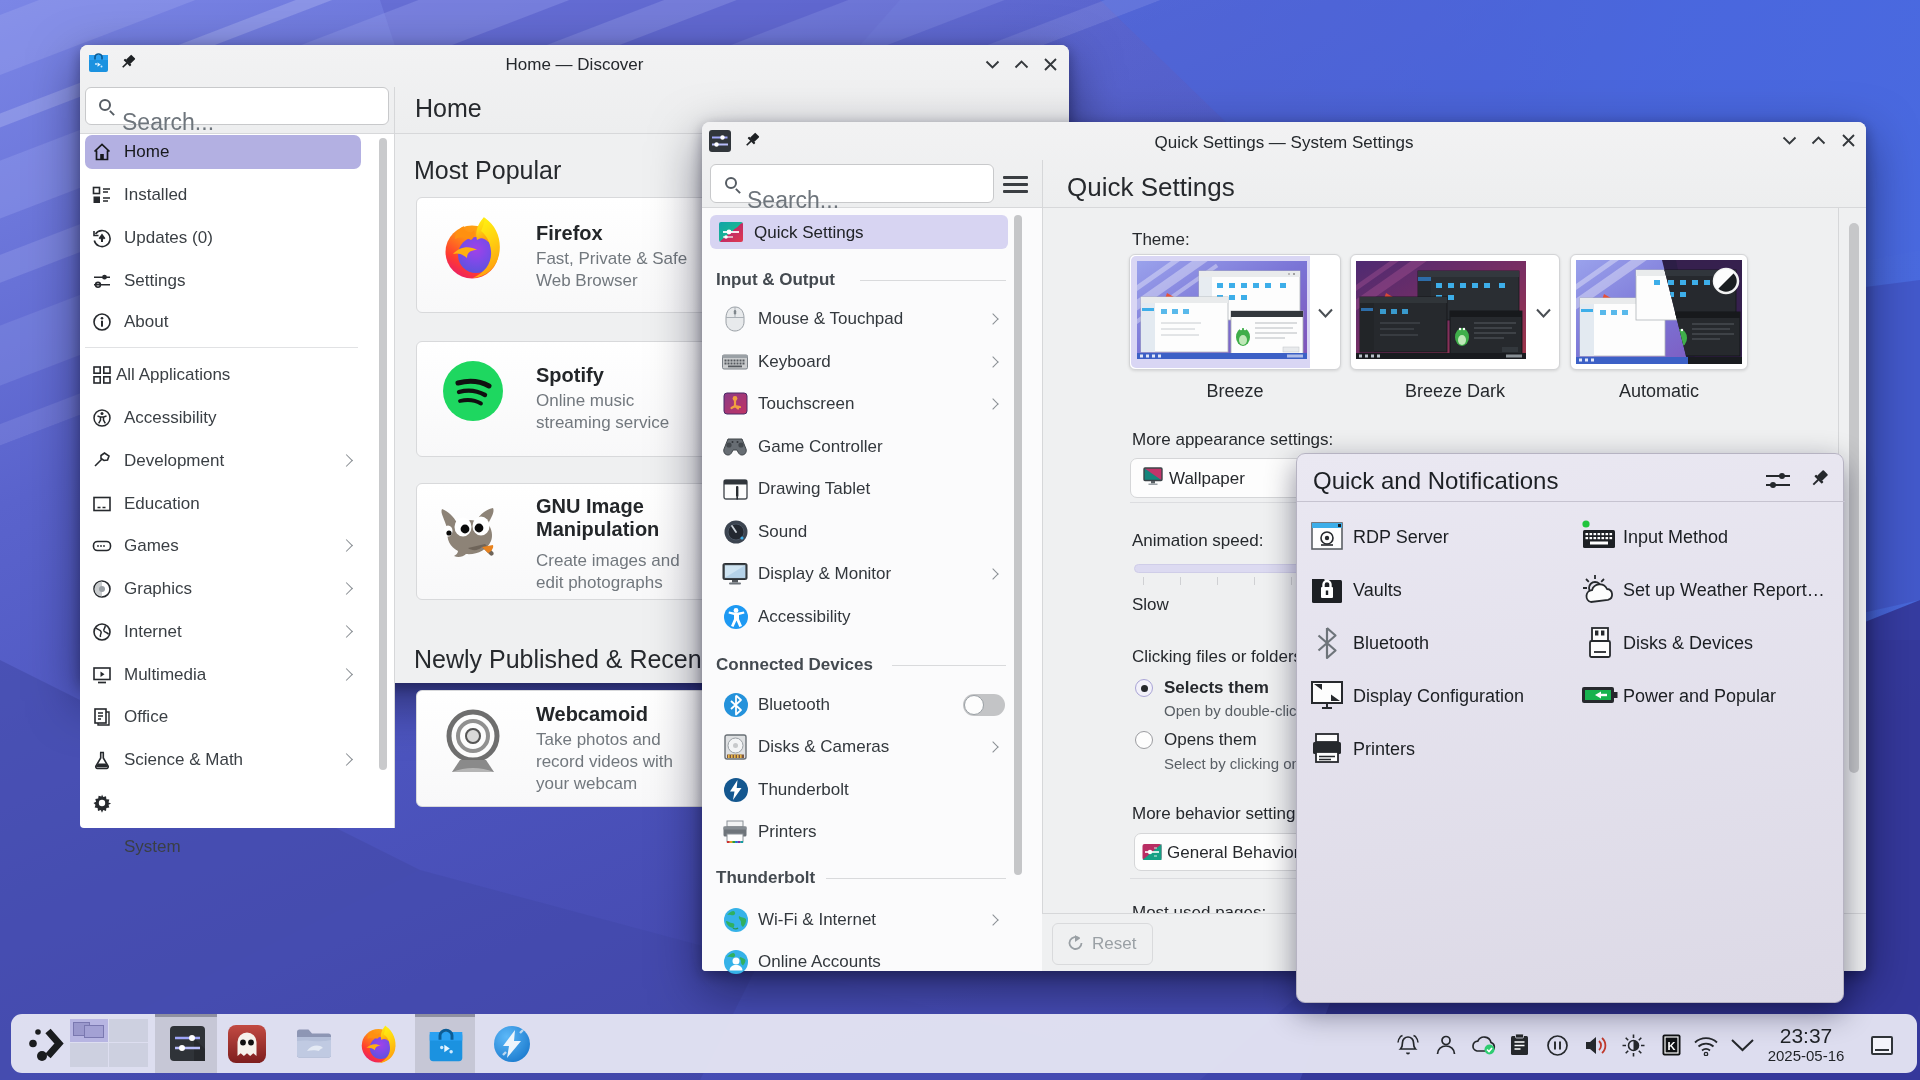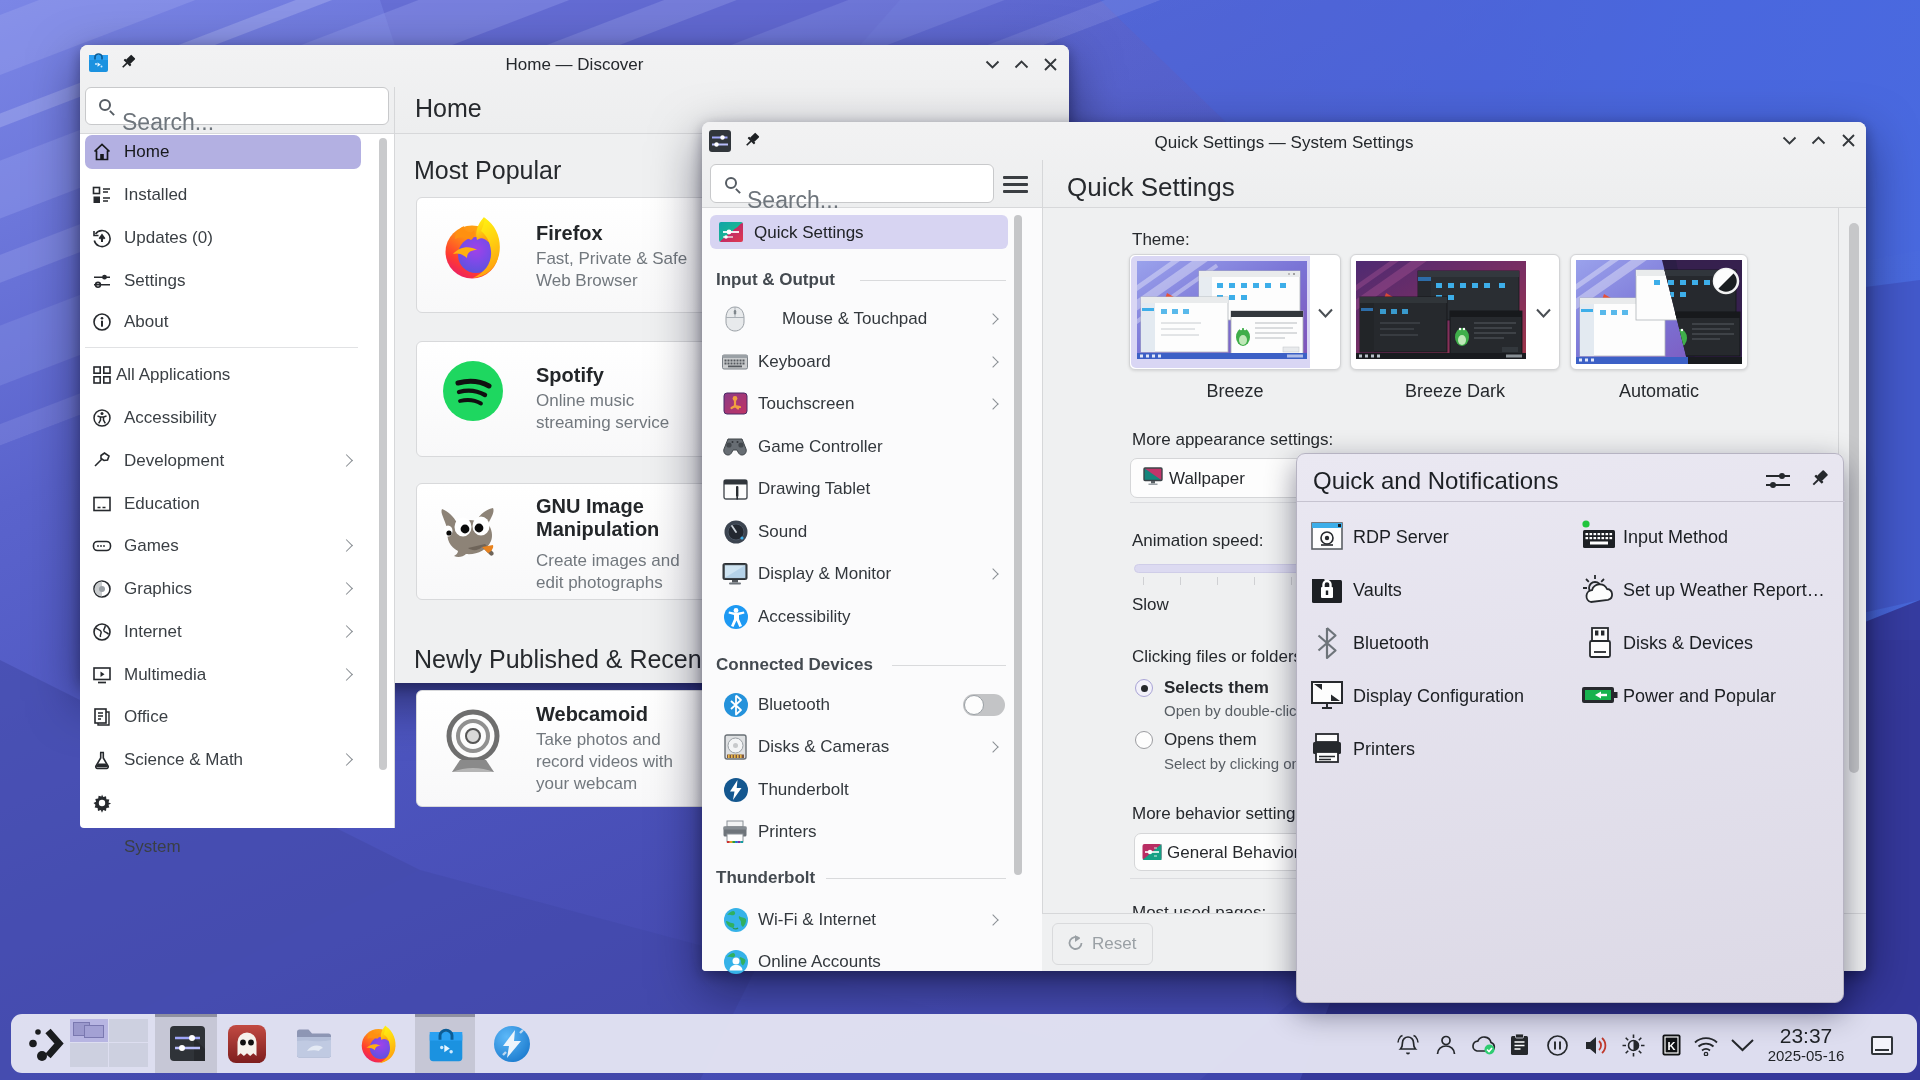--- a/index.html
+++ b/index.html
@@ -357,21 +357,21 @@
 
     <div class="secthdr" style="left:14px;top:148px;">Input &amp; Output</div>
     <div class="sectline" style="left:158px;top:158px;width:146px;"></div>
 
     <svg class="abs" style="left:21px;top:184px" width="24" height="26" viewBox="0 0 24 26">
         <path d="M12 1 C6 1 3 6 3 12 v4 c0 5 4 9 9 9 s9-4 9-9 v-4 C21 6 18 1 12 1z" fill="#e8eaec" stroke="#9aa0a6" stroke-width="1"></path>
         <path d="M12 1 v10" stroke="#aab0b6" stroke-width="1"></path>
         <rect x="10.8" y="4" width="2.4" height="4.5" rx="1.2" fill="#7f868c"></rect>
         <path d="M3 11.5 h18" stroke="#aab0b6" stroke-width="1"></path>
       </svg>
-    <div class="ssitem" style="left:56px;top:187px;margin-left:24px;">Mouse &amp; Touchpad</div>
+    <div class="ssitem" style="left:56px;top:187px;">Mouse &amp; Touchpad</div>
     <div class="sschev" style="left:287px;top:193px;"></div>
 
     <svg class="abs" style="left:20px;top:230px" width="26" height="20" viewBox="0 0 26 20">
         <rect x="0.5" y="3" width="25" height="14" rx="1.5" fill="#caccce" stroke="#7a8086" stroke-width="1"></rect>
         <rect x="0.5" y="3" width="25" height="3" fill="#9aa0a5"></rect>
         <g fill="#55595e">
           <rect x="2.5" y="7.5" width="2" height="2"></rect>
           <rect x="5.5" y="7.5" width="2" height="2"></rect>
           <rect x="8.5" y="7.5" width="2" height="2"></rect>
           <rect x="11.5" y="7.5" width="2" height="2"></rect>

